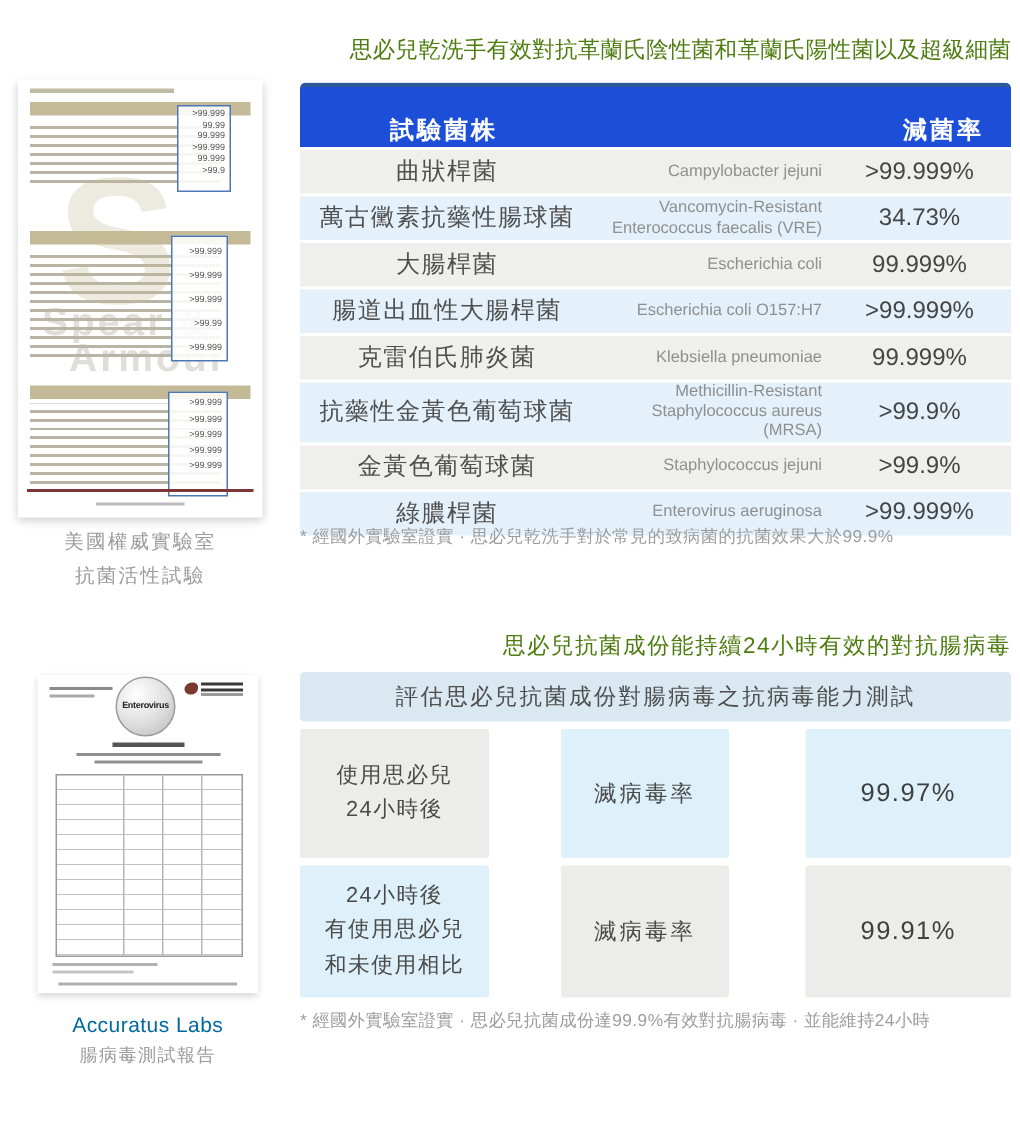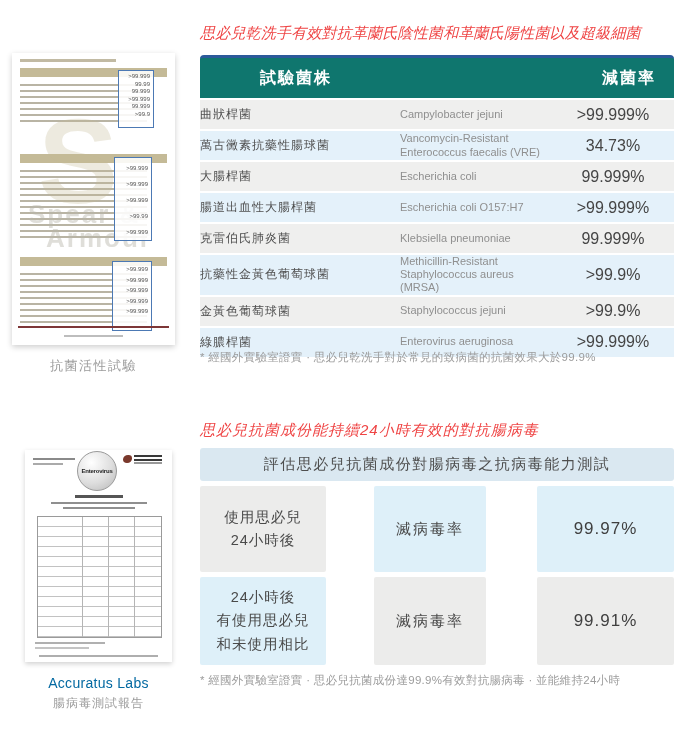--- a/index.html
+++ b/index.html
@@ -1,38 +1,38 @@
 <!DOCTYPE html>
 <html><head>
 <meta charset="utf-8">
 <style>
   html,body{margin:0;padding:0;background:#fff;}
   #page{position:relative;width:680px;height:747px;background:#ffffff;overflow:hidden;
         font-family:"Liberation Sans","DejaVu Sans",sans-serif;}
 
   
   .main{position:absolute;left:200px;top:0;width:474px;height:747px;}
-  .sec-title{position:absolute;width:100%;text-align:left;color:#ef4444;
-             font-size:15px;letter-spacing:0.2px;white-space:nowrap;font-style:italic;}
+  .sec-title{position:absolute;width:100%;text-align:right;color:#4d7c0f;
+             font-size:15px;letter-spacing:0.2px;white-space:nowrap;}
   #title1{top:24px;}
   #title2{top:421px;letter-spacing:1px;}
 
   
   .table1{position:absolute;top:55px;width:100%;}
-  .t1-head{height:40px;background:#0f766e;border-top:3px solid #2b5a9a;
-           border-radius:4px 4px 0 0;display:flex;align-items:center;
+  .t1-head{height:40px;background:#1d4ed8;border-top:3px solid #2b5a9a;
+           border-radius:4px 4px 0 0;display:flex;align-items:flex-end;
            justify-content:space-between;color:#ffffff;font-size:16px;font-weight:bold;
            letter-spacing:2px;margin-bottom:2px;}
   .t1-head .h1{padding-left:60px;}
   .t1-head .h2{padding-right:18px;}
   .t1-row{display:flex;align-items:center;min-height:29px;margin-bottom:2px;}
   .t1-body .t1-row:nth-child(odd){background:#efefee;}
   .t1-body .t1-row:nth-child(even){background:#e4f1fa;}
-  .t1-row .zh{width:196px;text-align:left;font-size:12px;color:#4f4f4f;letter-spacing:1px;}
-  .t1-row .en{flex:1;text-align:left;font-size:11px;color:#8f8f8f;line-height:1.2;padding:0 4px;}
+  .t1-row .zh{width:196px;text-align:center;font-size:16px;color:#4f4f4f;letter-spacing:1px;}
+  .t1-row .en{flex:1;text-align:right;font-size:11px;color:#8f8f8f;line-height:1.2;padding:0 4px;}
   .t1-row .rate{width:122px;text-align:center;font-size:16px;color:#454545;}
 
   .footnote{position:absolute;width:100%;font-size:11.5px;
             color:#9c9c9c;letter-spacing:0.3px;white-space:nowrap;}
   #footnote1{top:350px;}
   #footnote2{top:673px;}
 
   
   .table2{position:absolute;top:448px;width:100%;}
   .t2-head{height:33px;background:#dae8f1;border-radius:3px;display:flex;align-items:center;
@@ -153,20 +153,21 @@
         <span></span>
         <span>&gt;99.999</span>
         <span>&gt;99.999</span>
       </div>
 
     <div class="r1-redline"></div>
     <div class="r1-footbar"></div>
   </div>
 
   <div class="caption" id="cap1">
+    <div class="l1">美國權威實驗室</div>
     <div class="l2">抗菌活性試驗</div>
   </div>
 
   <div class="thumb" id="thumb2">
     <div class="r2-bar" id="r2h1"></div>
     <div class="r2-bar" id="r2h2"></div>
     <div class="r2-logo">
       <span class="blob"></span><span class="lg-lines"><i></i><i></i><i></i></span>
     </div>
     <div class="r2-sphere">

